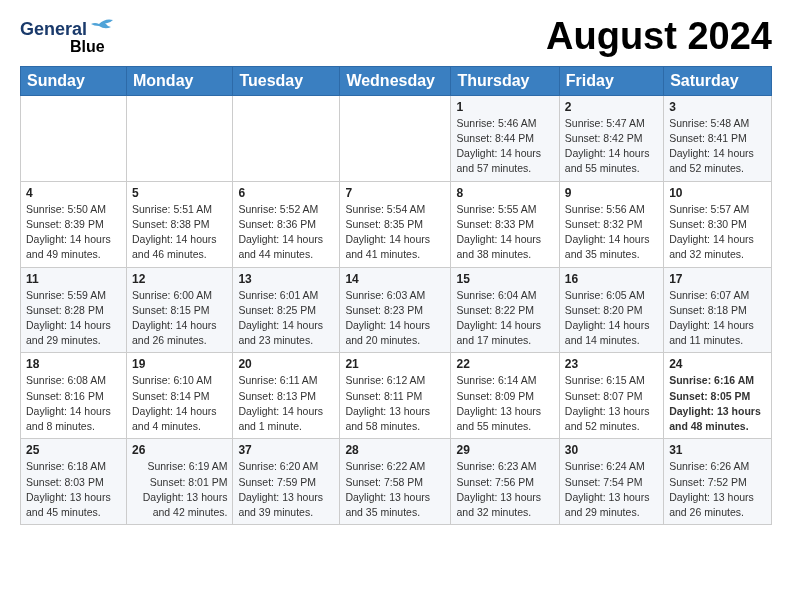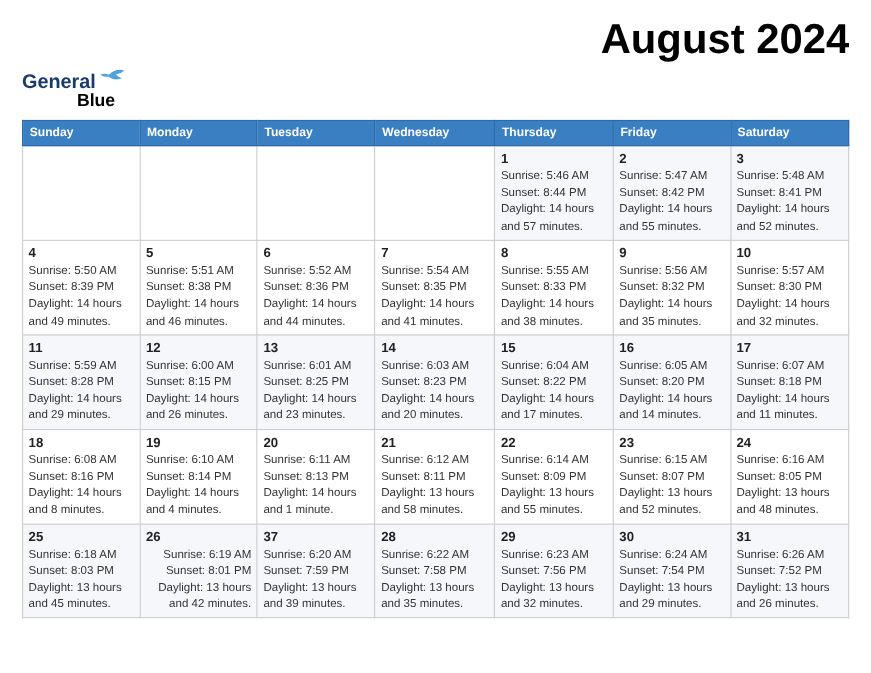--- a/index.html
+++ b/index.html
@@ -33,21 +33,21 @@
     .calendar-table {
       width: 100%;
       border-collapse: collapse;
       font-size: 11px;
     }
     .calendar-table thead th {
       background: #3a7fc1;
       color: #fff;
       text-align: left;
       padding: 5px 6px;
-      font-size: 11px;
+      font-size: 16px;
       font-weight: bold;
       border: 1px solid #2d6aa8;
     }
     .calendar-table tbody td {
       border: 1px solid #ccc;
       vertical-align: top;
       padding: 4px 5px;
       width: 113px;
       height: 80px;
       background: #fff;
@@ -76,21 +76,20 @@
     
     .logo-wrapper {
       display: inline-flex;
       flex-direction: column;
       align-items: flex-start;
     }
     .logo-line1 {
       display: flex;
       align-items: flex-end;
       gap: 0;
-      margin-top: 44px;
     }
     .logo-general {
       font-size: 18px;
       font-weight: bold;
       color: #1a3a6b;
     }
     .logo-blue {
       font-size: 16px;
       font-weight: bold;
       color: #000000;
@@ -304,21 +303,21 @@
         </td>
         <td>
           <span class="day-number">23</span>
           <div class="day-info" style="white-space: pre-line;">Sunrise: 6:15 AM
 Sunset: 8:07 PM
 Daylight: 13 hours
 and 52 minutes.</div>
         </td>
         <td>
           <span class="day-number">24</span>
-          <div class="day-info" style="white-space: pre-line;">Sunrise: 6:16 AM
+          <div class="day-info" style="white-space: pre-line; font-weight: bold;">Sunrise: 6:16 AM
 Sunset: 8:05 PM
 Daylight: 13 hours
 and 48 minutes.</div>
         </td>
       </tr>
       <tr>
         <td>
           <span class="day-number">25</span>
           <div class="day-info" style="white-space: pre-line;">Sunrise: 6:18 AM
 Sunset: 8:03 PM

